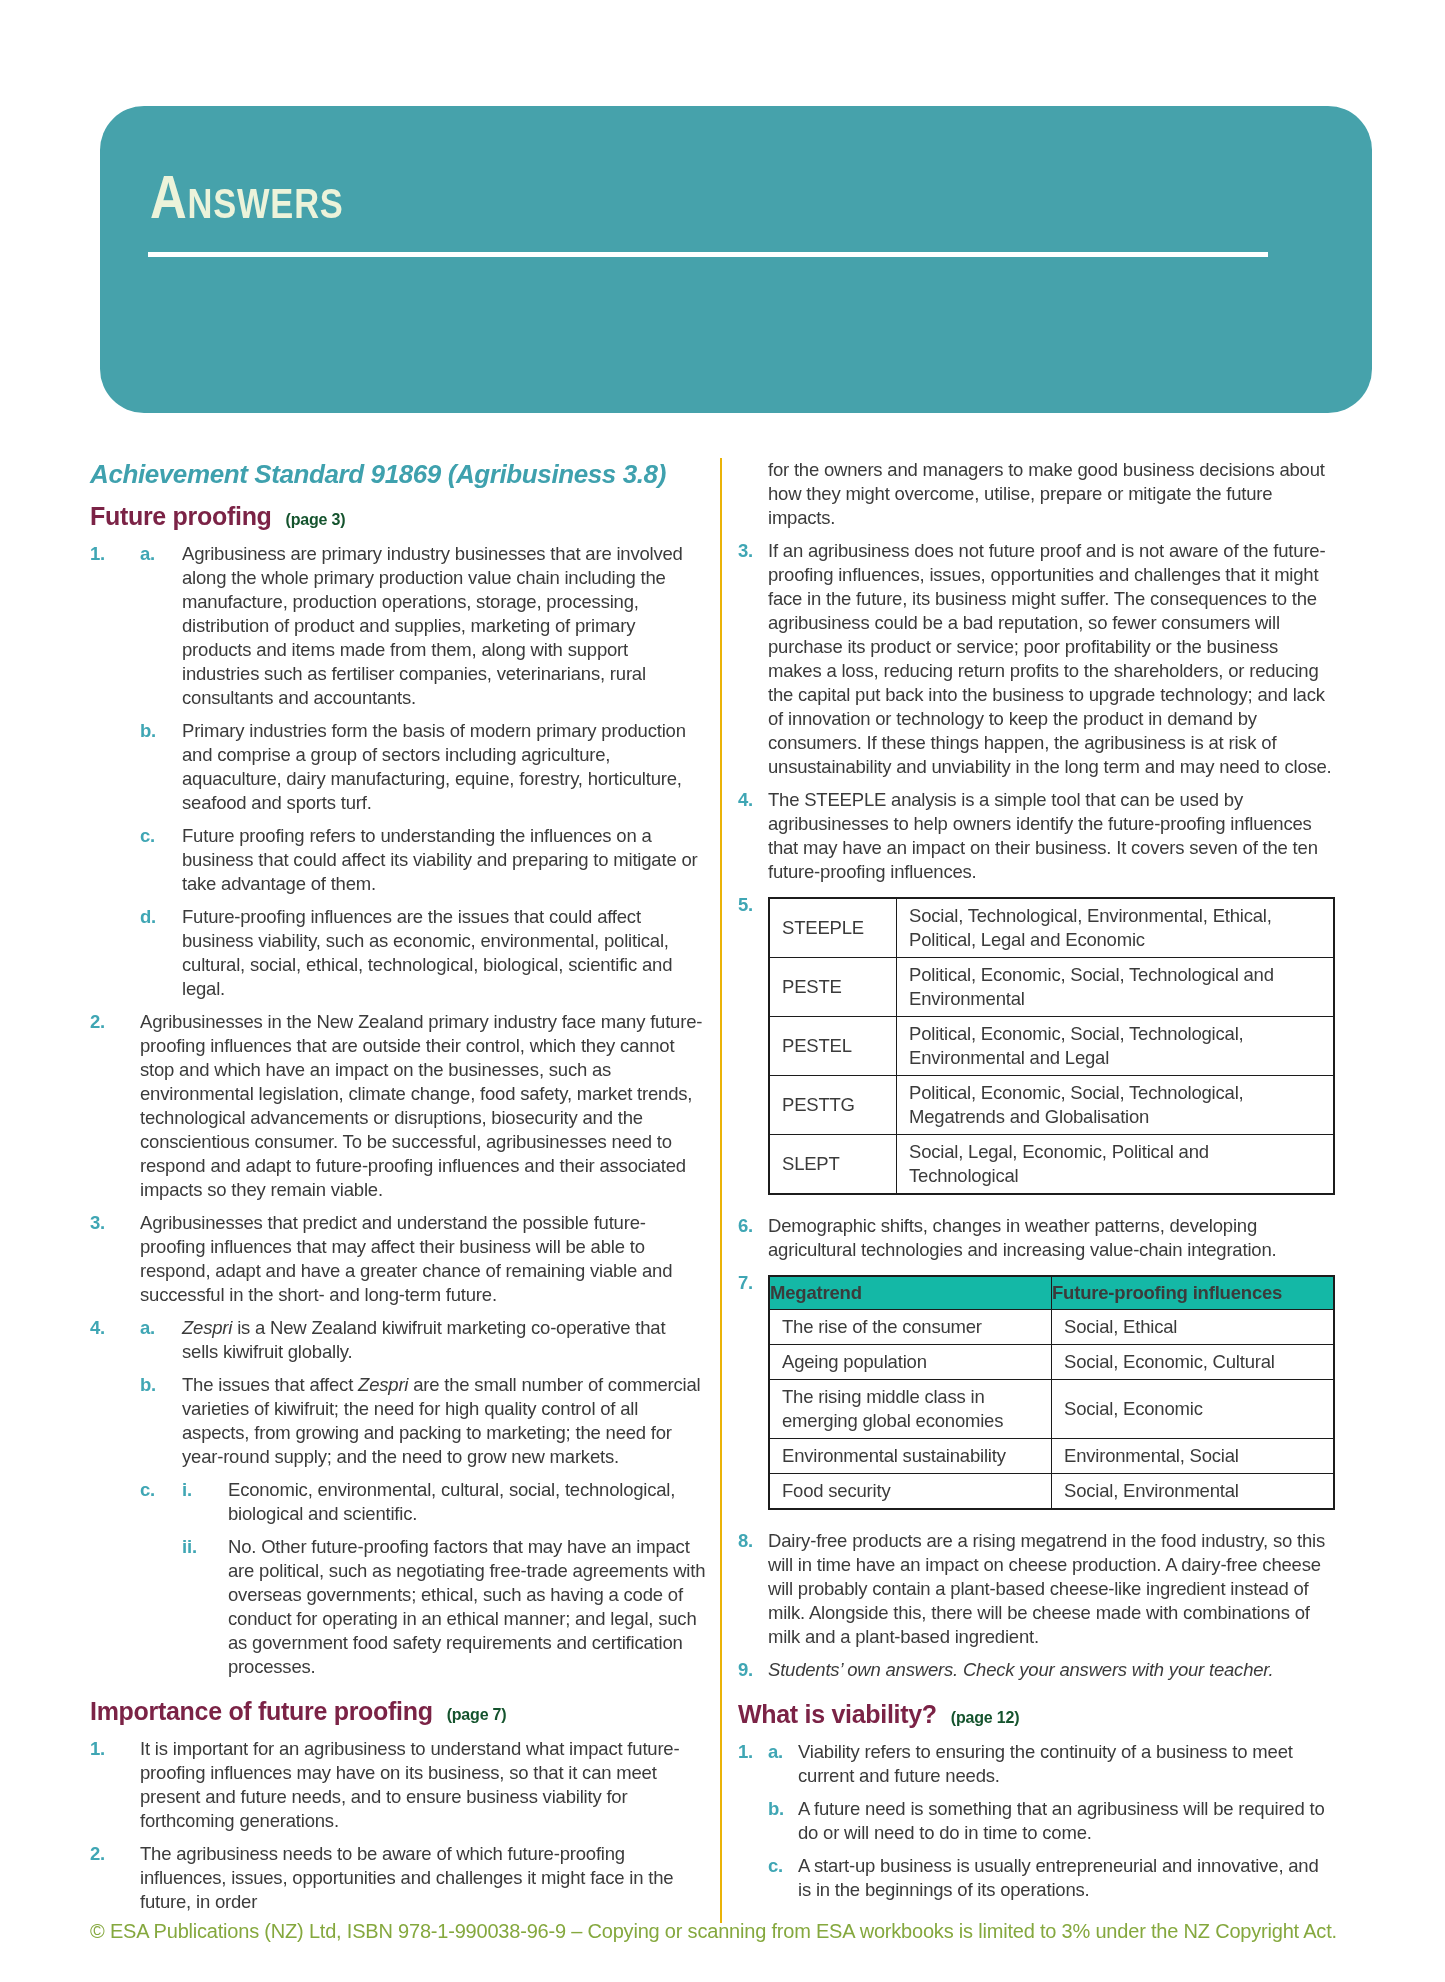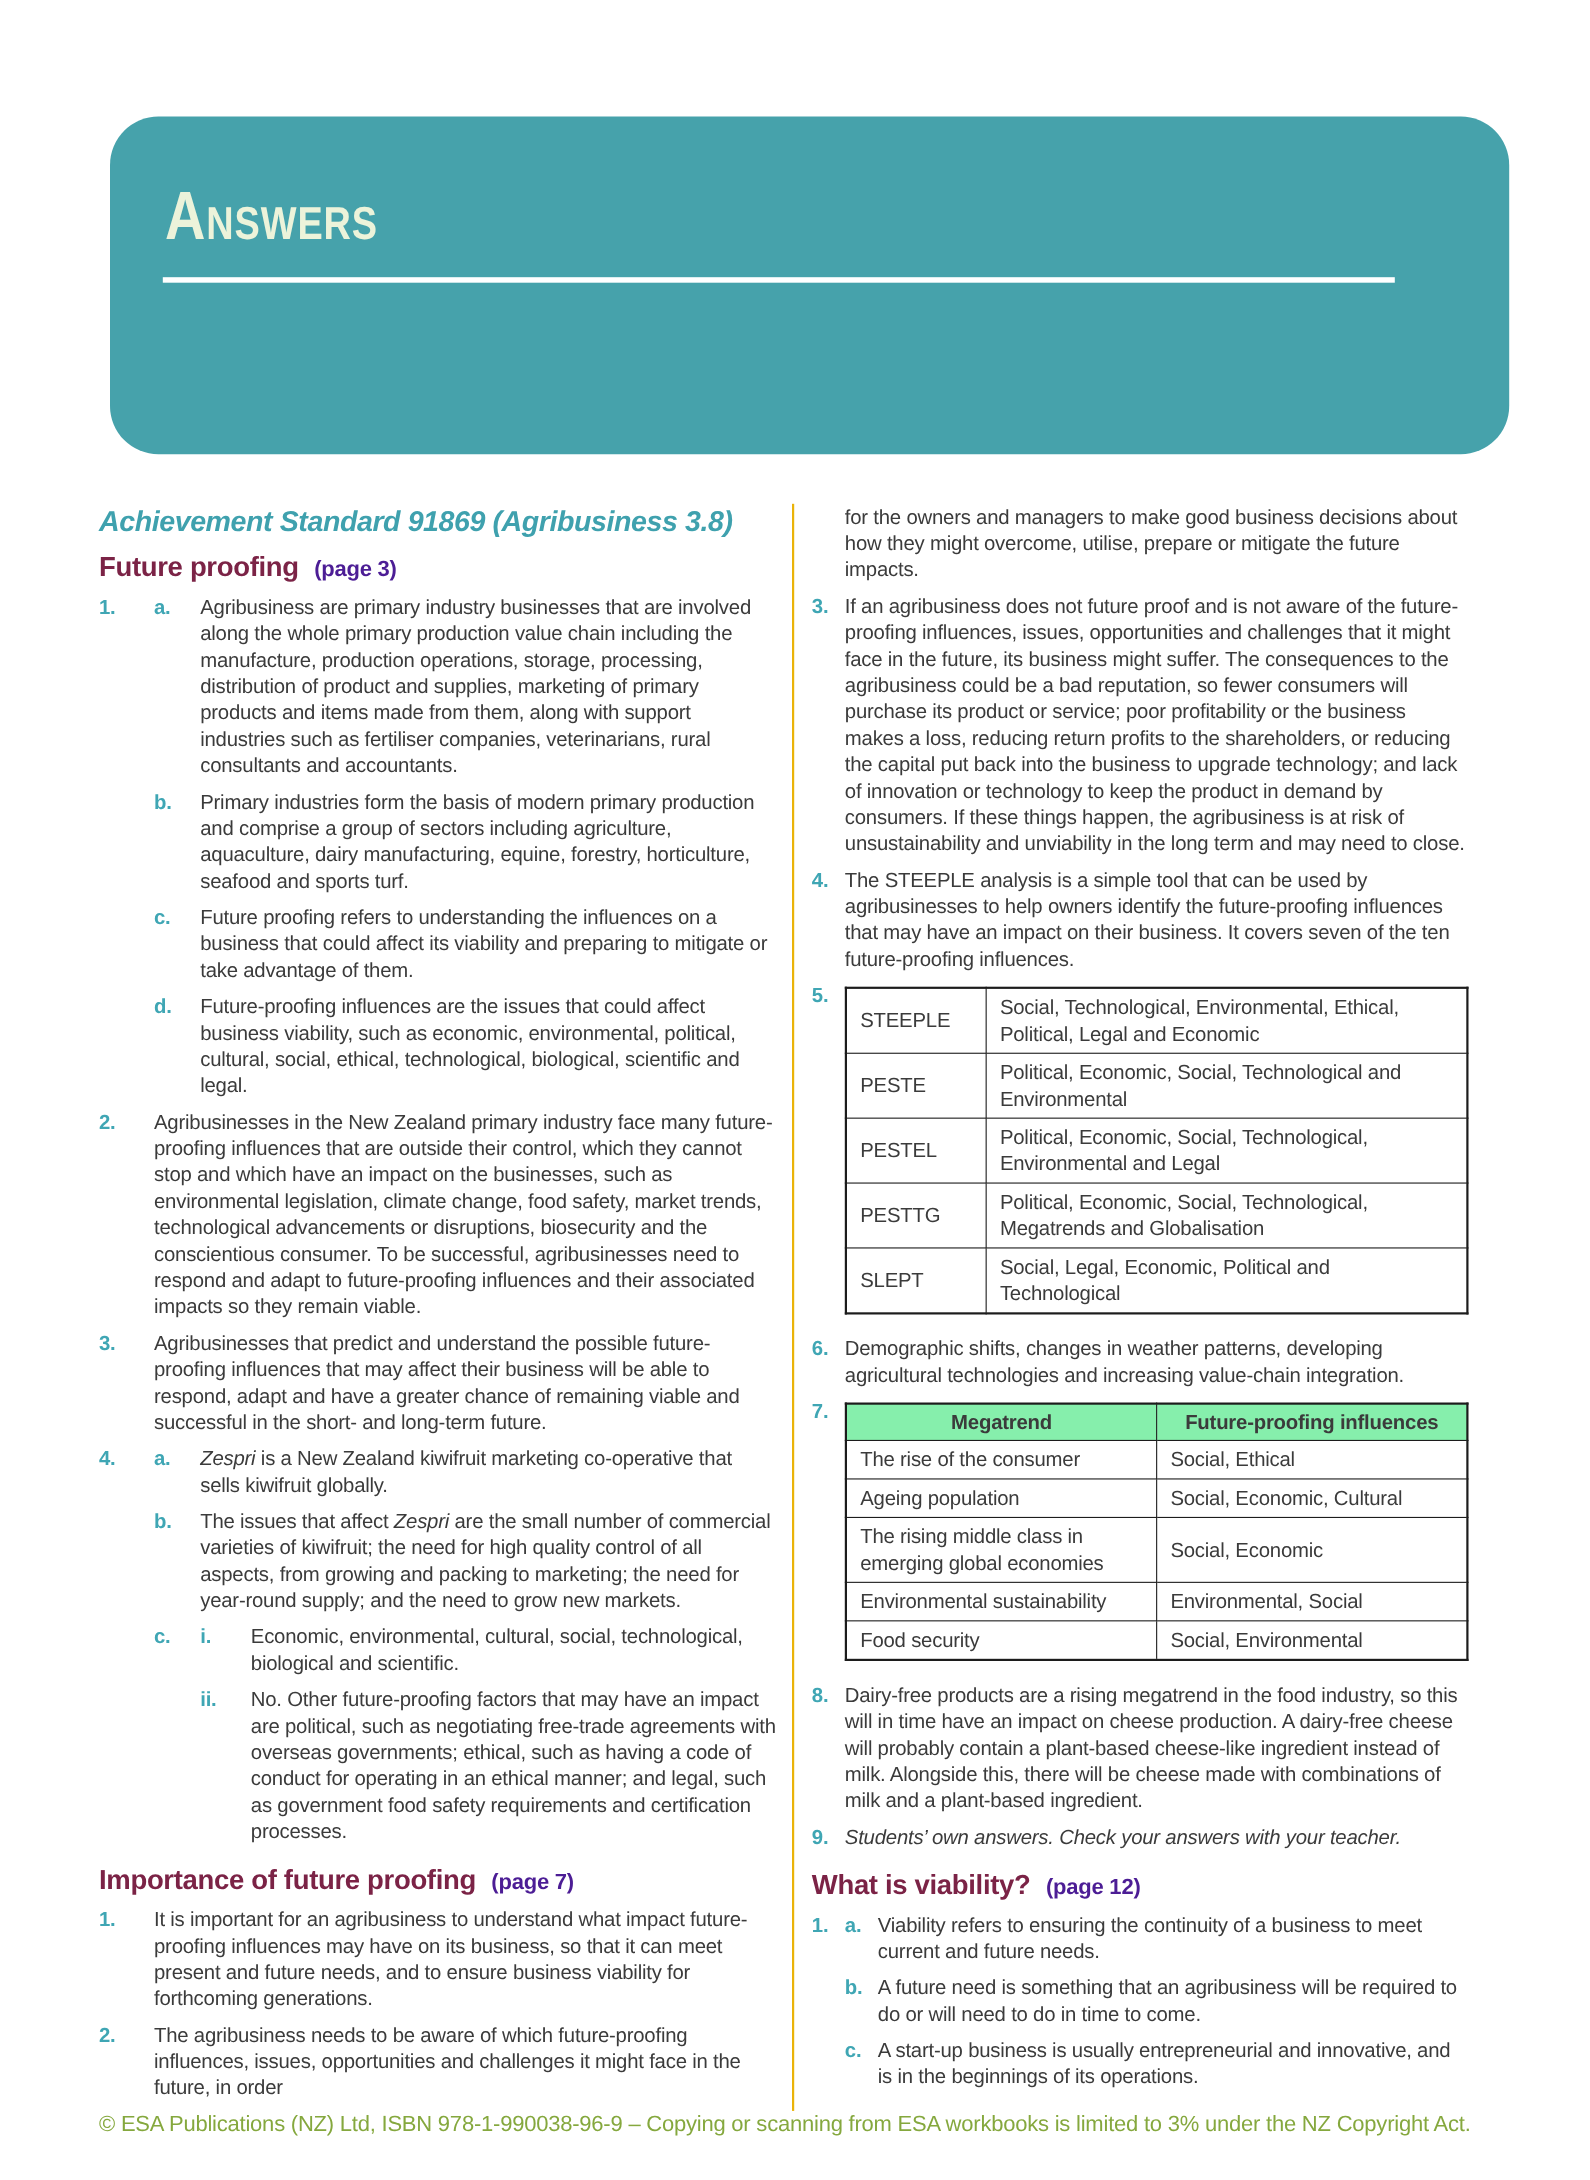--- a/index.html
+++ b/index.html
@@ -41,21 +41,21 @@
   .col-right { flex:1; box-sizing:border-box; padding-left:16px; }
 
   .std-heading {
     margin:0 0 14px 0;
     font-size:26px; line-height:32px; font-style:italic; font-weight:700;
     color:#3fa1ae; letter-spacing:-0.4px;
   }
   .sec-head { margin:4px 0 10px 0; }
   .sec-head.spaced { margin-top:20px; }
   .sec-title { font-size:25px; font-weight:700; color:#7b2346; letter-spacing:-0.3px; }
-  .page-ref { font-size:20px; font-weight:700; color:#4c1d95; margin-left:14px; }
+  .page-ref { font-size:16px; font-weight:700; color:#14532d; margin-left:14px; }
 
   .item { display:flex; margin-bottom:9px; }
   .sub  { display:flex; margin-bottom:9px; }
   .sub:last-child { margin-bottom:0; }
   .num {
     flex:0 0 50px; color:#3fa6b4; font-weight:700;
   }
   .num.letter { flex:0 0 42px; }
   .num.roman  { flex:0 0 46px; }
   .col-right .num { flex:0 0 30px; }
@@ -70,21 +70,21 @@
     margin:4px 0 10px 0;
     border:2px solid #1c1c1c;
   }
   .tbl td, .tbl th {
     border:1.5px solid #1c1c1c;
     padding:5px 12px; vertical-align:middle;
     font-size:18.5px; line-height:24px;
   }
   .tbl td.term { width:102px; }
   .tbl.mega th {
-    background:#86efac; text-align:center; font-weight:700; padding:4px 0;
+    background:#14b8a6; text-align:left; font-weight:700; padding:4px 0;
   }
   .tbl.mega td.mt { width:50%; }
 
   
   .footer {
     position:absolute; left:90px; top:1920px; width:1300px;
     font-size:20px; color:#85a83e; letter-spacing:-0.2px;
   }
 </style>
 </head>

